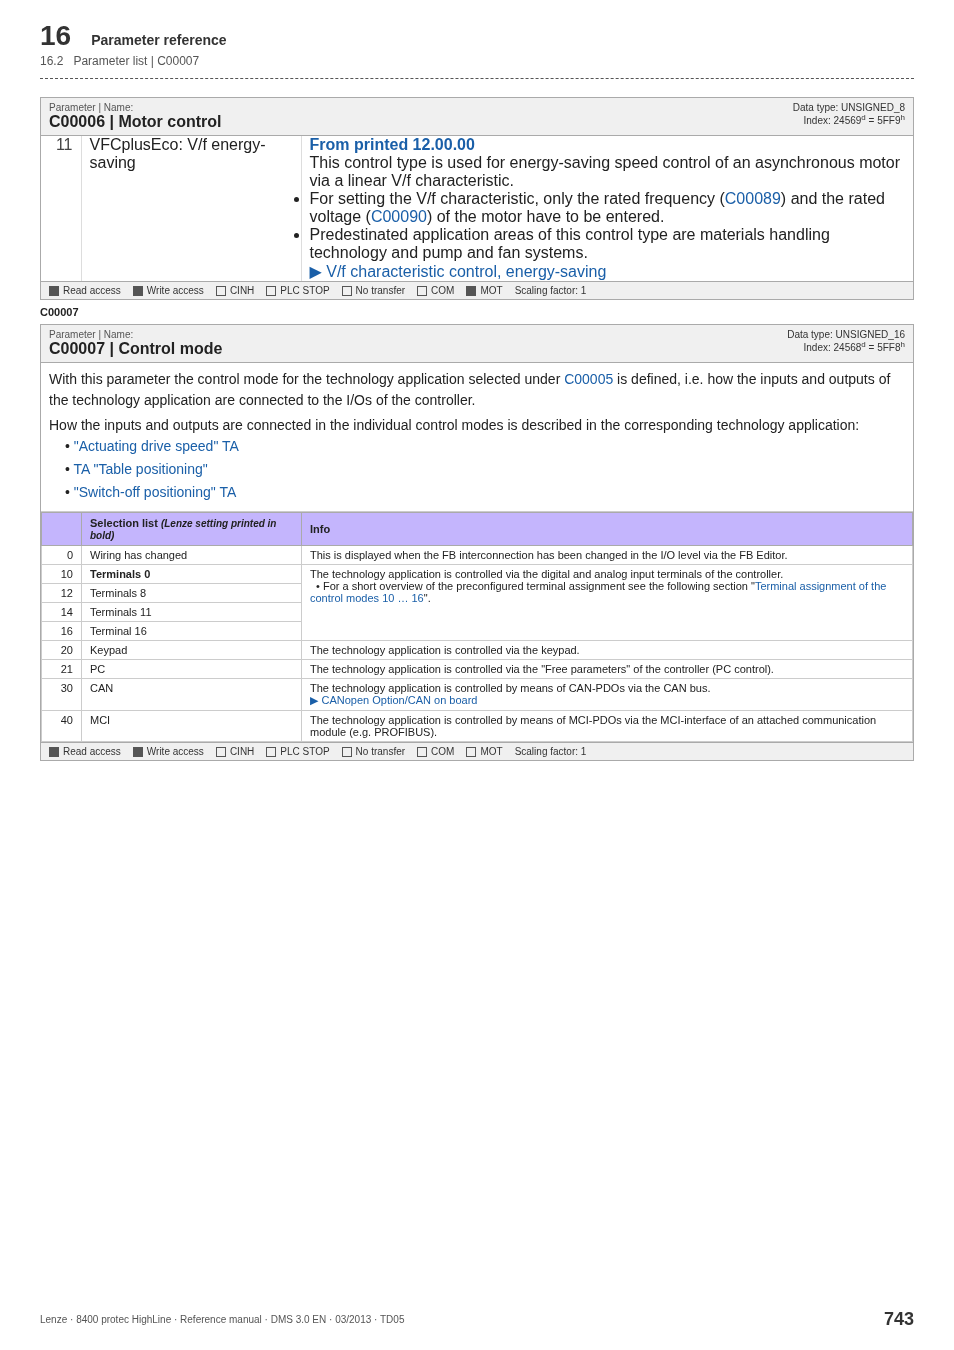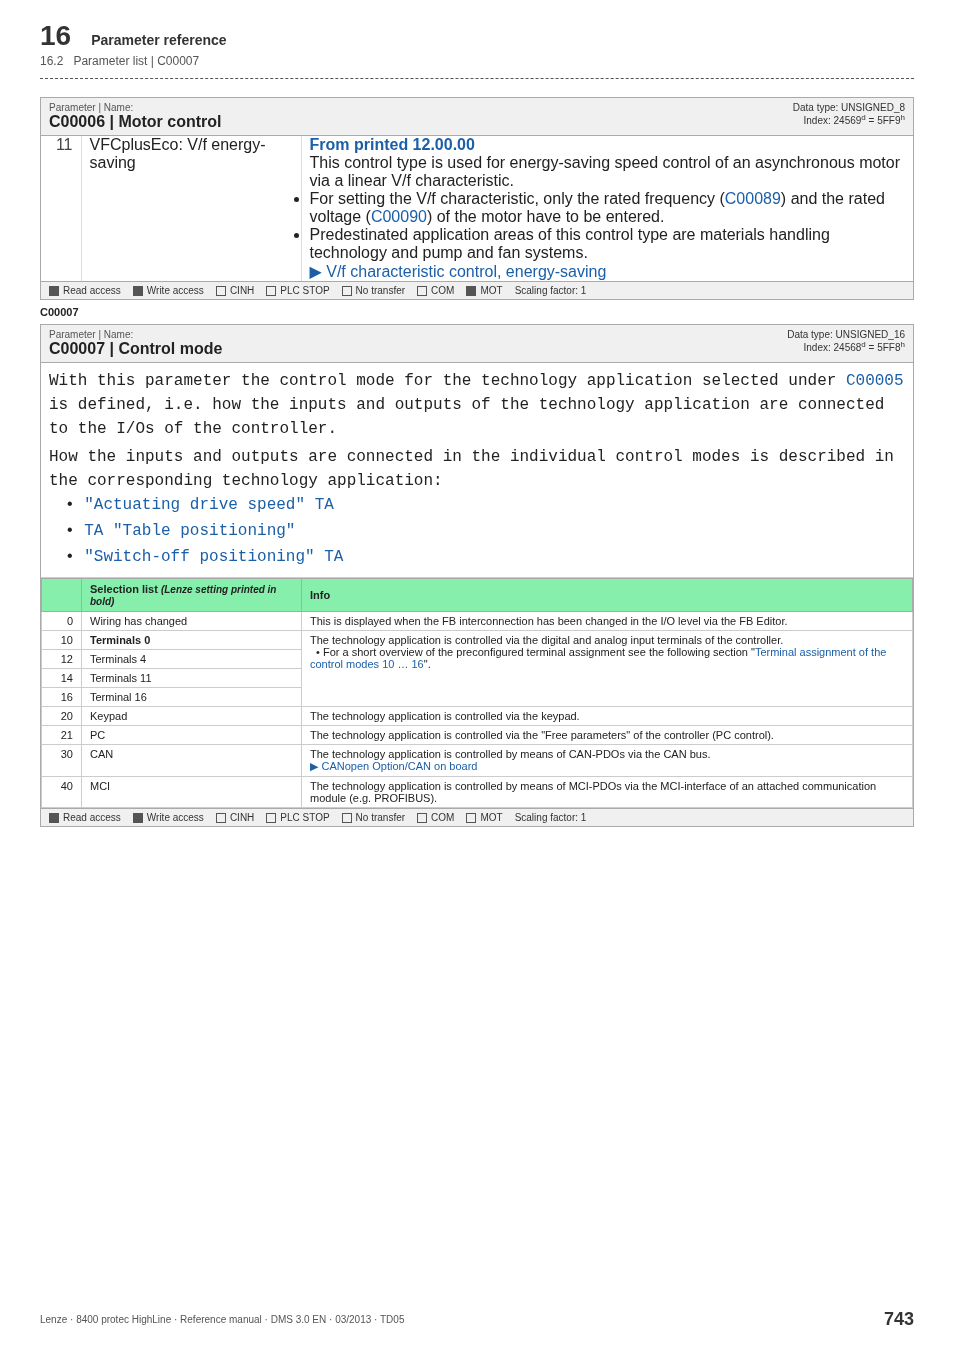--- a/index.html
+++ b/index.html
@@ -96,21 +96,21 @@
       
     }
 
     
     .sel-table {
       width: 100%;
       border-collapse: collapse;
       border-top: 1px solid #aaa;
     }
     .sel-table th {
-      background: #86efac;
+      background: #c4b5fd;
       border: 1px solid #aaa;
       padding: 4px 8px;
       font-size: 11px;
       font-weight: bold;
       text-align: left;
     }
     .sel-table td {
       border: 1px solid #ccc;
       padding: 3px 8px;
       font-size: 11px;
@@ -155,24 +155,23 @@
     .section-label {
       font-weight: bold;
       font-size: 11px;
       margin-bottom: 6px;
       margin-top: 4px;
     }
 
     
     .desc-block {
       padding: 6px 8px;
-      font-size: 16px;
+      font-size: 14px;
       line-height: 1.5;
       border-bottom: 1px solid #ccc;
-      font-family: Liberation Mono, monospace;
     }
     .desc-block ul {
       list-style: none;
       padding-left: 16px;
     }
     .desc-block ul li::before { content: '• '; }
     .desc-block ul li { margin-bottom: 2px; }
 
     
     .page-footer {
@@ -325,21 +324,21 @@
       <tr>
         <td class="sel-num">10</td>
         <td class="sel-label"><strong>Terminals 0</strong></td>
         <td class="sel-info" rowspan="4">
           The technology application is controlled via the digital and analog input terminals of the controller.<br>
           &nbsp;&nbsp;• For a short overview of the preconfigured terminal assignment see the following section "<a class="link-blue">Terminal assignment of the control modes 10 … 16</a>".
         </td>
       </tr>
       <tr>
         <td class="sel-num">12</td>
-        <td class="sel-label">Terminals 4</td>
+        <td class="sel-label">Terminals 8</td>
       </tr>
       <tr>
         <td class="sel-num">14</td>
         <td class="sel-label">Terminals 11</td>
       </tr>
       <tr>
         <td class="sel-num">16</td>
         <td class="sel-label">Terminal 16</td>
       </tr>
 

